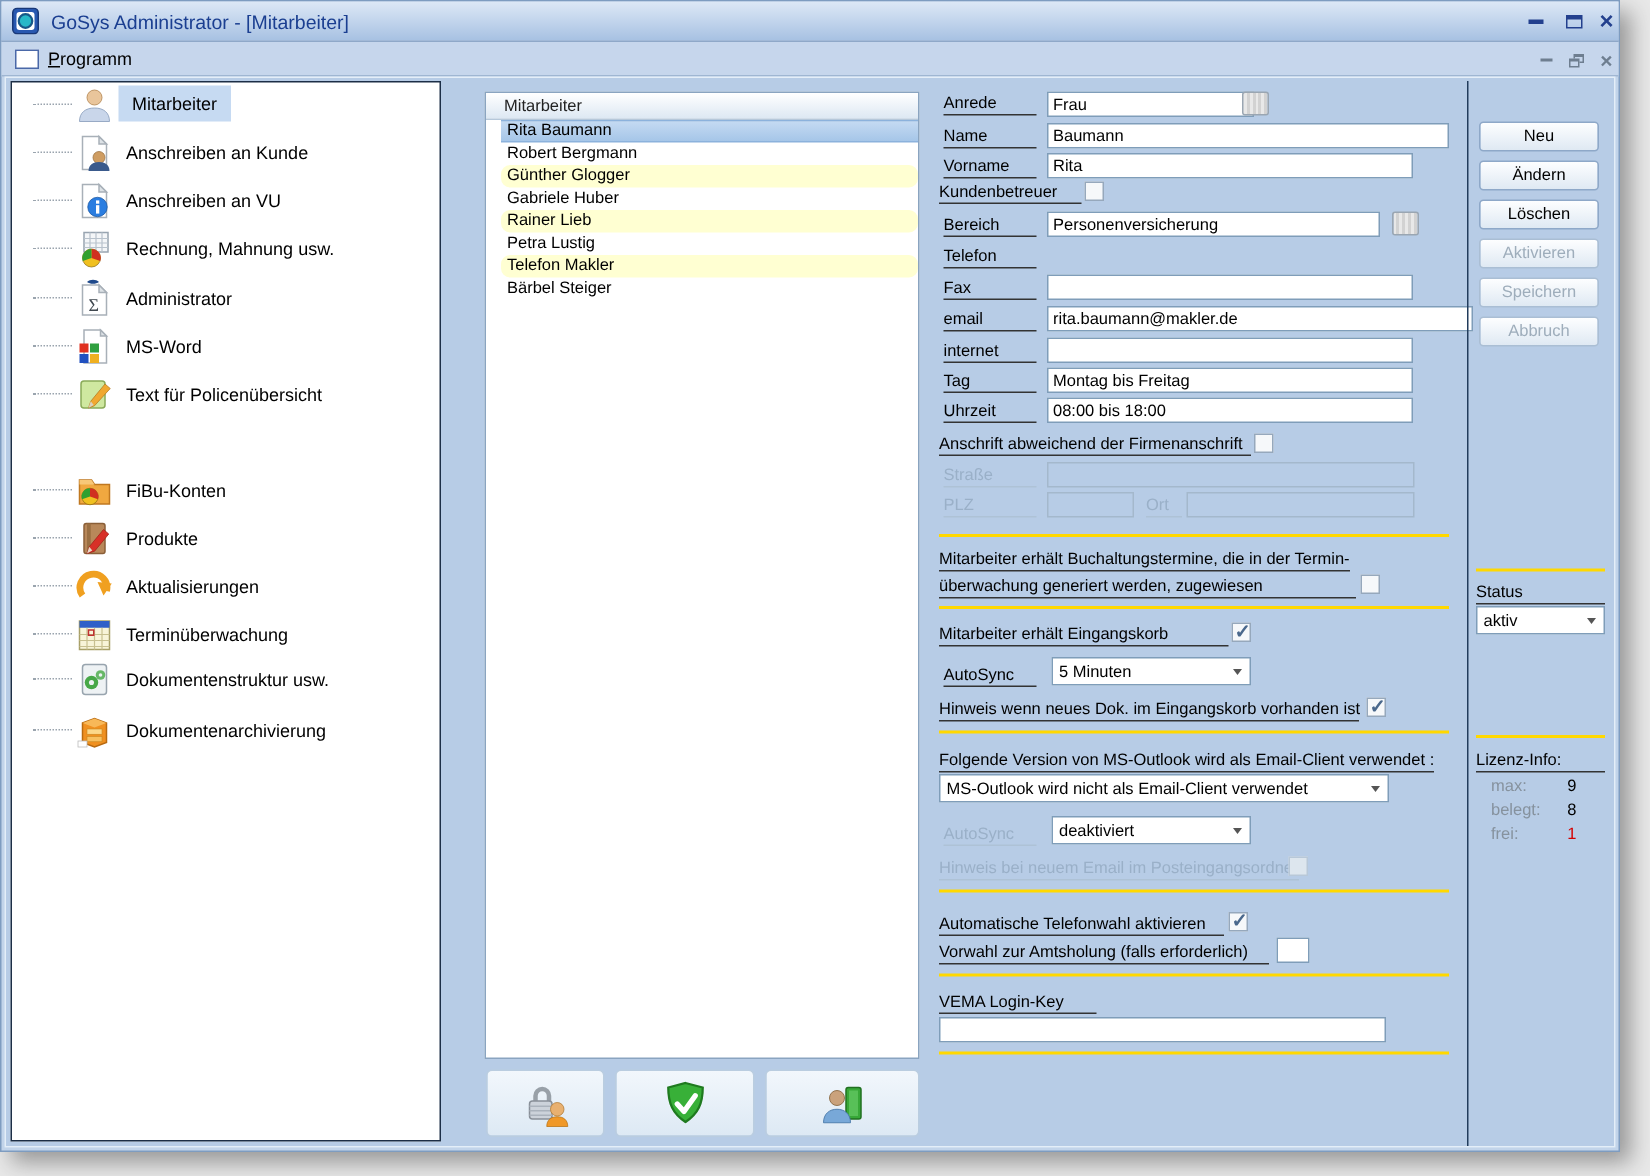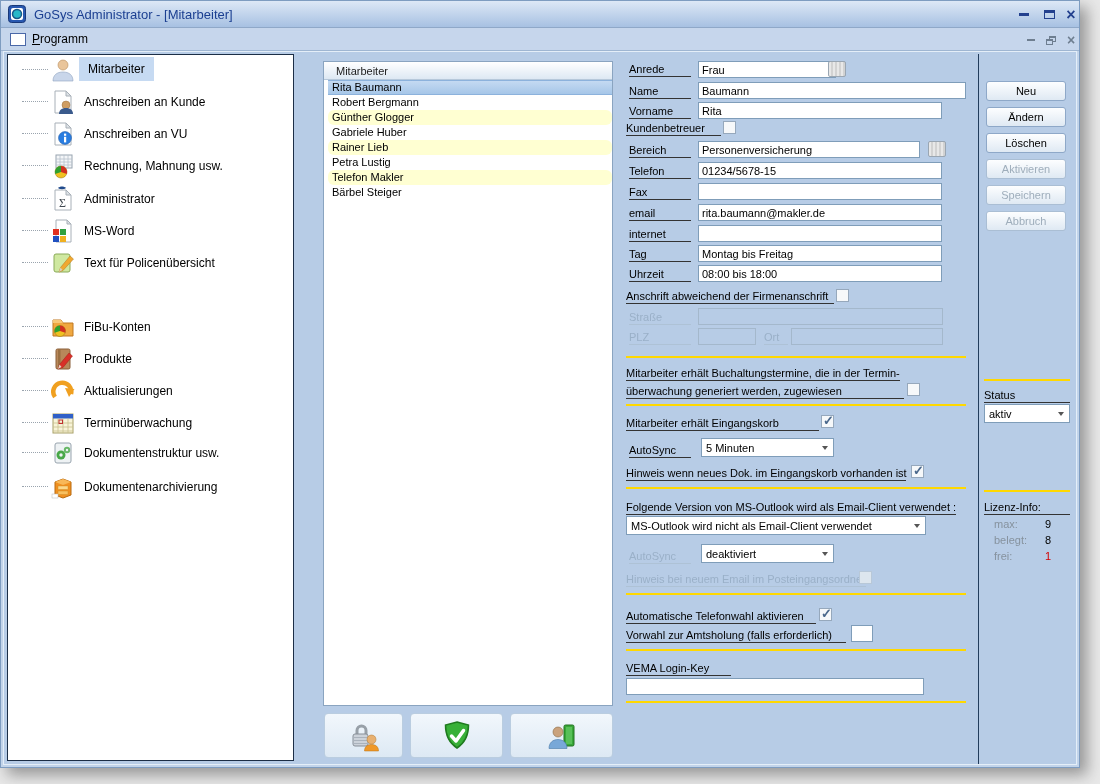--- a/index.html
+++ b/index.html
@@ -32,21 +32,21 @@
   .tree { position:absolute; left:6px; top:53px; width:287px; height:707px; background:#fff; border:1px solid #1c2e46; }
   .titem { position:absolute; left:0; width:100%; height:30px; }
   .dash { position:absolute; left:14px; top:14px; width:26px; border-top:1px dotted #9aa4ae; }
   .ticon { position:absolute; left:42px; top:2px; width:26px; height:26px; }
   .tlabel { position:absolute; left:76px; top:8px; font-size:12px; white-space:nowrap; }
   .tlabel.sel { background:#c6daf2; padding:5px 9px; top:2px; left:71px; }
   
   .list { position:absolute; left:322px; top:60px; width:290px; height:645px; background:#fff; border:1px solid #8aa4c0; }
   .lhead { position:absolute; top:0; left:0; right:0; height:18px; background:linear-gradient(#ffffff,#dde8f3);
            border-bottom:1px solid #b6c8da; font-size:11px; color:#222; line-height:18px; padding-left:12px; }
-  .lrow { position:absolute; left:4px; right:0; height:15px; font-size:11px; line-height:15px; padding-left:4px; white-space:nowrap; }
+  .lrow { position:absolute; left:10px; right:0; height:15px; font-size:11px; line-height:15px; padding-left:4px; white-space:nowrap; }
   .lrow.selected { background:linear-gradient(#c4daf2,#a6c6e8); border-top:1px solid #8cb2dc; border-bottom:1px solid #8cb2dc; line-height:13px; }
   .lrow.yellow { background:#ffffd2;border-radius:6px; }
   
   .toolbtn { position:absolute; top:712px; height:45px; border:1px solid #bacde0; border-radius:4px;
              background:linear-gradient(#f2f7fc,#dde9f4); display:flex; align-items:center; justify-content:center; }
   
   .lbl { position:absolute; font-size:11px; color:#000; border-bottom:1px solid #333; padding-bottom:1px; white-space:nowrap; }
   .lbl.dis { color:#9ab0c8; border-color:#aec2d6; }
   .field { position:absolute; height:17px; border:1px solid #7f9db9; background:#fff;
            font:11px "Liberation Sans",sans-serif; padding:0 3px; color:#000; }
@@ -294,27 +294,26 @@
   <input class="field" style="left: 697px; top: 101px; width: 244px;" value="Rita">
 
   <span class="lbl" style="left:625px;top:121px;width:95px">Kundenbetreuer</span>
   <div class="cb" style="left:722px;top:120px"></div>
 
   <span class="lbl" style="left:628px;top:143px;width:62px">Bereich</span>
   <input class="field" style="left: 697px; top: 140px; width: 222px;" value="Personenversicherung">
   <div class="mini-btn" style="left:927px;top:140px"></div>
 
   <span class="lbl" style="left:628px;top:164px;width:62px">Telefon</span>
-  <input class="field" style="left: 697px; top: 161px; width: 244px;" value="01234/5678-15">
 
   <span class="lbl" style="left:628px;top:185px;width:62px">Fax</span>
   <input class="field" style="left: 697px; top: 182px; width: 244px;" value="">
 
   <span class="lbl" style="left:628px;top:206px;width:62px">email</span>
-  <input class="field" style="left: 697px; top: 203px; width: 244px;" value="rita.baumann@makler.de">
+  <input class="field" style="left: 697px; top: 203px; width: 284px;" value="rita.baumann@makler.de">
 
   <span class="lbl" style="left:628px;top:227px;width:62px">internet</span>
   <input class="field" style="left: 697px; top: 224px; width: 244px;" value="">
 
   <span class="lbl" style="left:628px;top:247px;width:62px">Tag</span>
   <input class="field" style="left: 697px; top: 244px; width: 244px;" value="Montag bis Freitag">
 
   <span class="lbl" style="left:628px;top:267px;width:62px">Uhrzeit</span>
   <input class="field" style="left: 697px; top: 264px; width: 244px;" value="08:00 bis 18:00">
 

